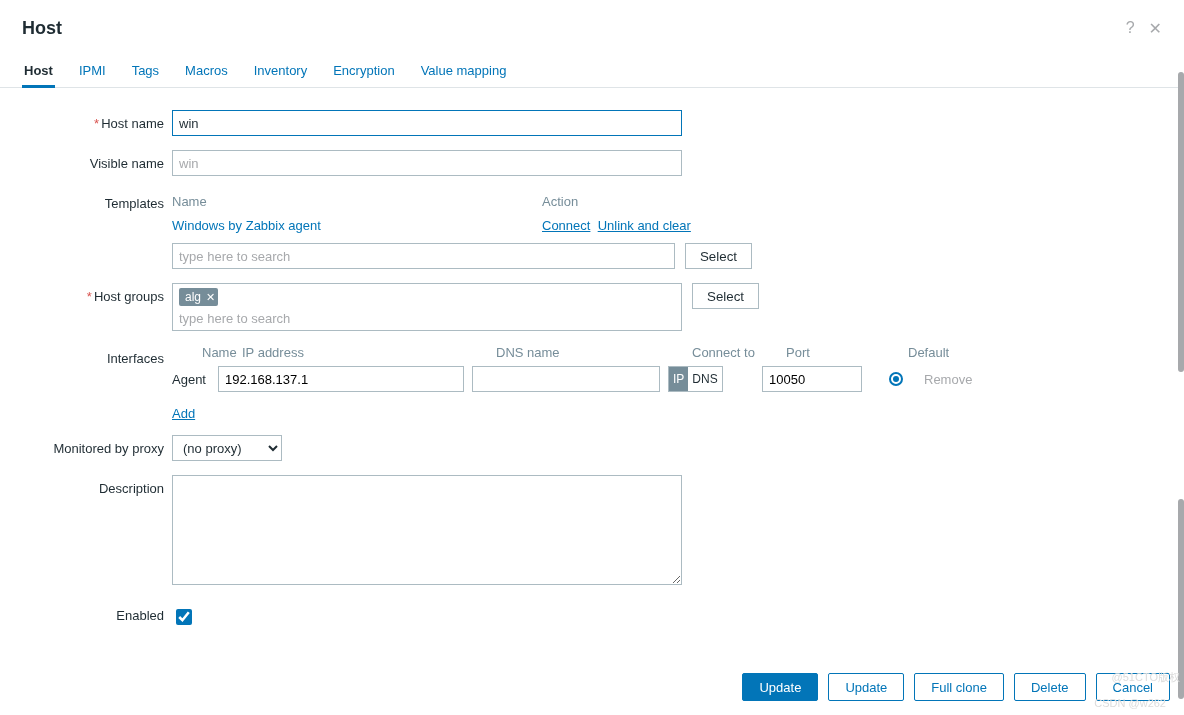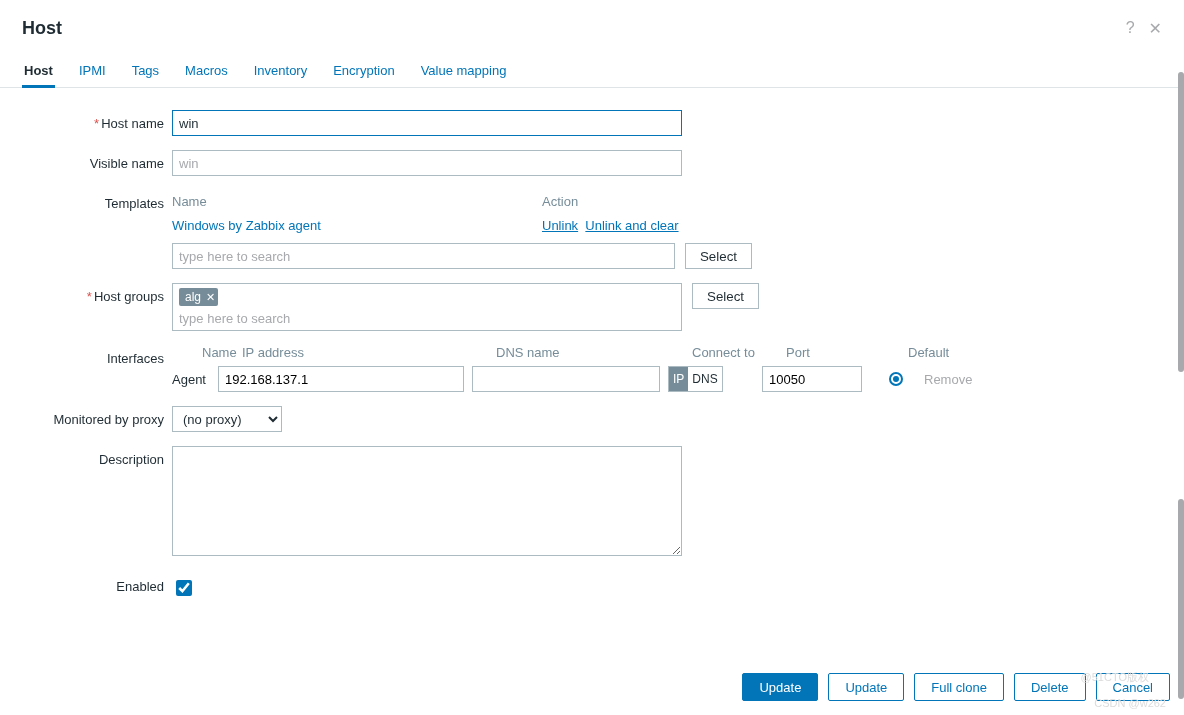--- a/index.html
+++ b/index.html
@@ -263,21 +263,21 @@
   cursor: pointer;
   border-radius: 2px;
 }
 .btn.primary { background: #0275b8; color: #fff; }
 .watermark {
   position: absolute;
   color: #dcdcdc;
   font-size: 11px;
   pointer-events: none;
 }
-.wm1 { right: 35px; bottom: 30px; }
+.wm1 { right: 4px; bottom: 30px; }
 .wm2 { right: 18px; bottom: 6px; }
 </style>
 </head>
 <body>
 
 <div class="dialog">
   <div class="header">
     <h1>Host</h1>
     <div class="header-controls">
       <span class="help-icon">?</span>
@@ -314,21 +314,21 @@
     <div class="row">
       <div class="label">Templates</div>
       <div class="control" style="width:580px;">
         <div style="display:flex;">
           <div style="width:370px;" class="th">Name</div>
           <div class="th">Action</div>
         </div>
         <div style="display:flex; padding:3px 0 10px 0;">
           <div style="width:370px;"><span class="link">Windows by Zabbix agent</span></div>
           <div>
-            <span class="link un">Unlink</span>&nbsp;
+            <span class="link un">Connect</span>&nbsp;
             <span class="link un">Unlink and clear</span>
           </div>
         </div>
         <div style="display:flex; align-items:center;">
           <input class="multiselect" placeholder="type here to search" style="">
           <button class="btn-select">Select</button>
         </div>
       </div>
     </div>
 
@@ -364,20 +364,23 @@
           <div style="width:94px;">
             <span class="seg">
               <span class="seg-btn active">IP</span>
               <span class="seg-btn">DNS</span>
             </span>
           </div>
           <div style="width:122px;"><input class="port-input" value="10050" style=""></div>
           <div style="width:30px;"><input type="radio" class="radio" checked="" style=""></div>
           <div><span class="remove">Remove</span></div>
         </div>
+        <div style="padding:14px 0 0 0;">
+          <span class="link un">Add</span>
+        </div>
       </div>
     </div>
 
     <div class="row">
       <div class="label">Monitored by proxy</div>
       <div class="control">
         <select class="select">
           <option>(no proxy)</option>
         </select>
       </div>

